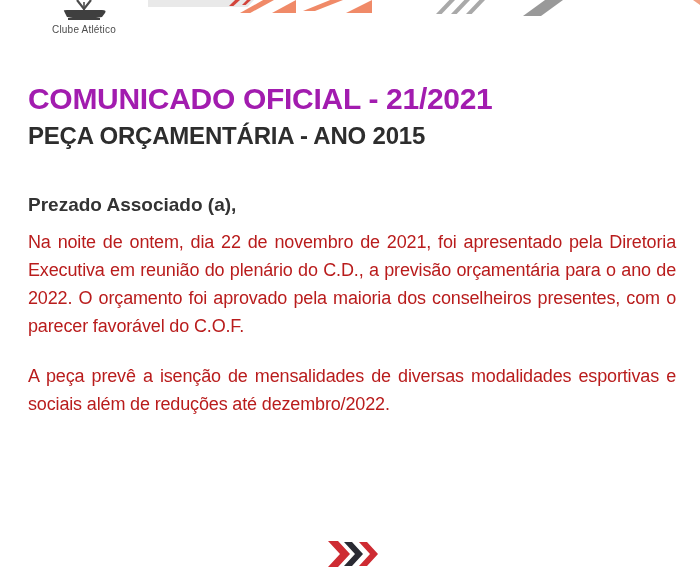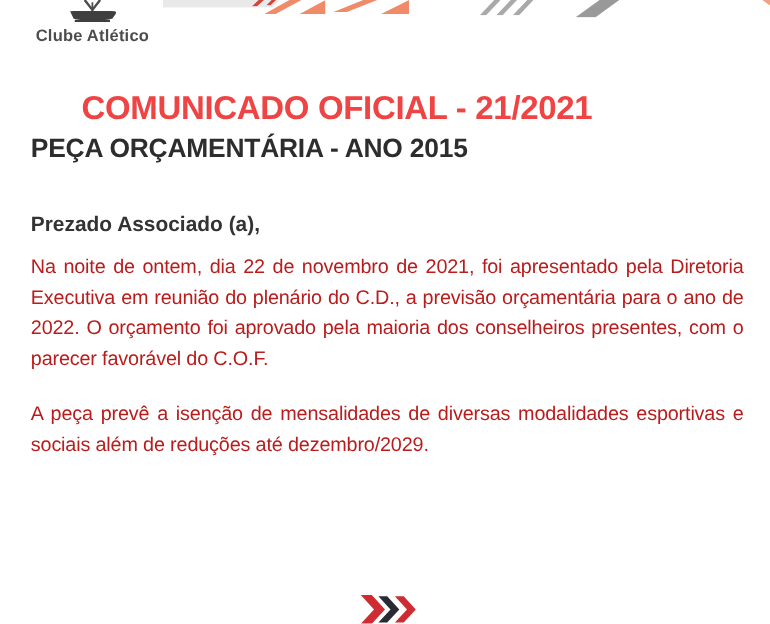--- a/index.html
+++ b/index.html
@@ -32,25 +32,25 @@
   .g-stripe{background:#a9a9a9;}
   .g-s1{left:436px;top:0;width:19px;height:14px;clip-path:polygon(0 100%,70% 0,100% 0,30% 100%);}
   .g-s2{left:451px;top:0;width:19px;height:14px;clip-path:polygon(0 100%,70% 0,100% 0,30% 100%);}
   .g-s3{left:466px;top:0;width:19px;height:14px;clip-path:polygon(0 100%,70% 0,100% 0,30% 100%);}
   .g-thick{left:523px;top:0;width:40px;height:16px;background:#999999;
     clip-path:polygon(0 100%,55% 0,100% 0,45% 100%);}
 
   
   .logo{left:28px;top:0;width:112px;text-align:center;color:#4c4c4c;}
   .logo .emblem{display:block;margin:0 auto;}
-  .logo .l1{font-size:15px;font-weight:bold;letter-spacing:.2px;margin-top:1px;}
+  .logo .l1{font-size:10px;font-weight:normal;letter-spacing:.2px;margin-top:1px;}
   .logo .l2{font-size:16px;font-weight:bold;letter-spacing:.8px;margin-top:1px;}
 
   
-  .title{left:28px;top:82px;font-size:30px;font-weight:bold;color:#ef4444;letter-spacing:-.3px;margin-left:46px;}
+  .title{left:28px;top:82px;font-size:30px;font-weight:bold;color:#a21caf;letter-spacing:-.3px;}
   .subtitle{left:28px;top:122px;font-size:24px;font-weight:bold;color:#2d2d2d;letter-spacing:-.2px;}
 
   
   .salutation{left:28px;top:194px;font-size:19px;font-weight:bold;color:#333333;}
   .bodytext{left:28px;top:228px;width:648px;color:#b91c1c;font-size:18px;line-height:28px;letter-spacing:-.15px;}
   .bodytext p{margin:0 0 22px 0;text-align:justify;}
 
   
   .chevrons{left:328px;top:541px;}
 </style>
@@ -79,20 +79,20 @@
   </svg>
   <div class="l1">Clube Atlético</div>
 </div>
 
 <div class="abs title">COMUNICADO OFICIAL - 21/2021</div>
 <div class="abs subtitle">PEÇA ORÇAMENTÁRIA - ANO 2015</div>
 
 <div class="abs salutation">Prezado Associado (a),</div>
 <div class="abs bodytext">
   <p>Na noite de ontem, dia 22 de novembro de 2021, foi apresentado pela Diretoria Executiva em reunião do plenário do C.D., a previsão orçamentária para o ano de 2022. O orçamento foi aprovado pela maioria dos conselheiros presentes, com o parecer favorável do C.O.F.</p>
-  <p>A peça prevê a isenção de mensalidades de diversas modalidades esportivas e sociais além de reduções até dezembro/2029.</p>
+  <p>A peça prevê a isenção de mensalidades de diversas modalidades esportivas e sociais além de reduções até dezembro/2022.</p>
 </div>
 
 <svg class="abs chevrons" width="54" height="26" viewBox="0 0 54 26">
   <polygon points="0,0 10,0 22,13 10,26 0,26 12,13" fill="#ce2c33"></polygon>
   <polygon points="16,1 24,1 35,13 24,25 16,25 27,13" fill="#2a2a33"></polygon>
   <polygon points="31,1 39,1 50,13 39,25 31,25 42,13" fill="#ce2c33"></polygon>
 </svg>
 
 </body></html>

